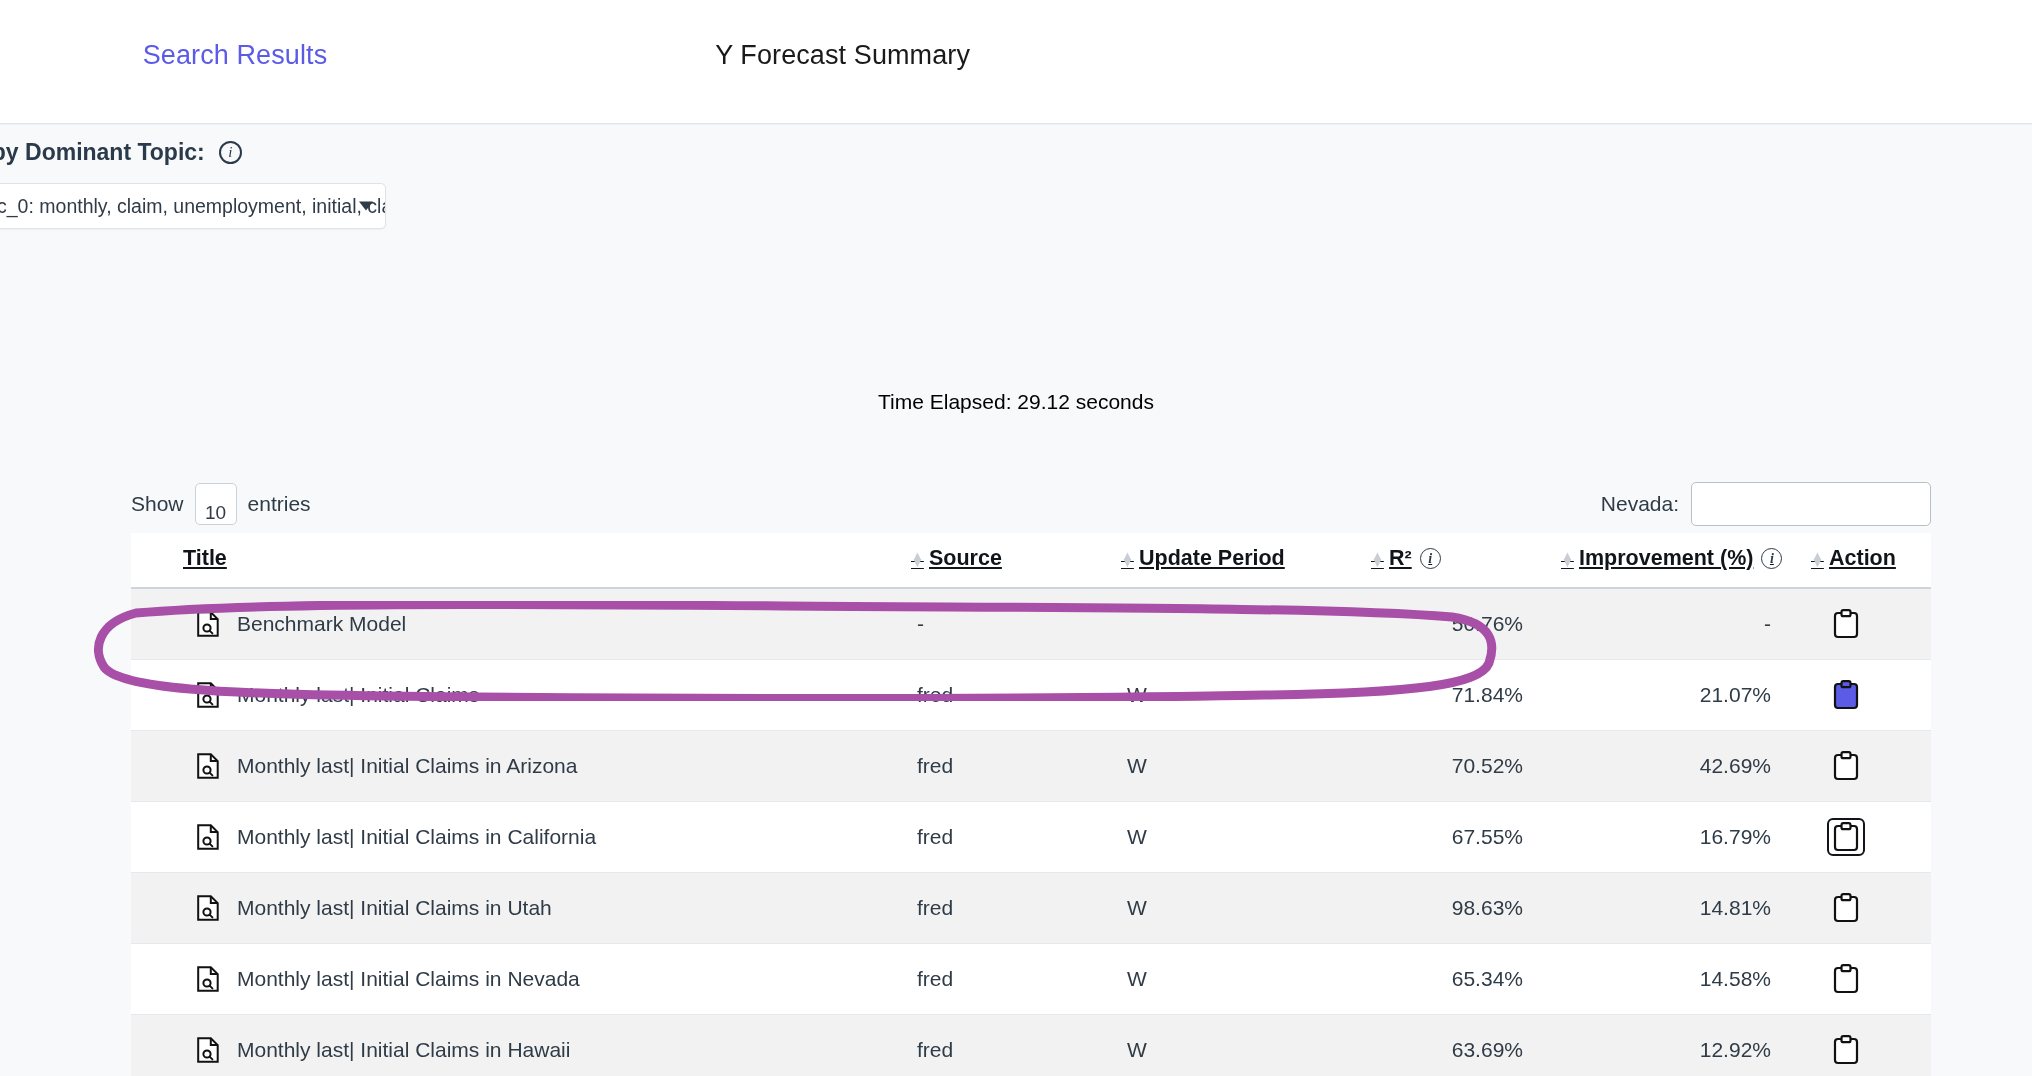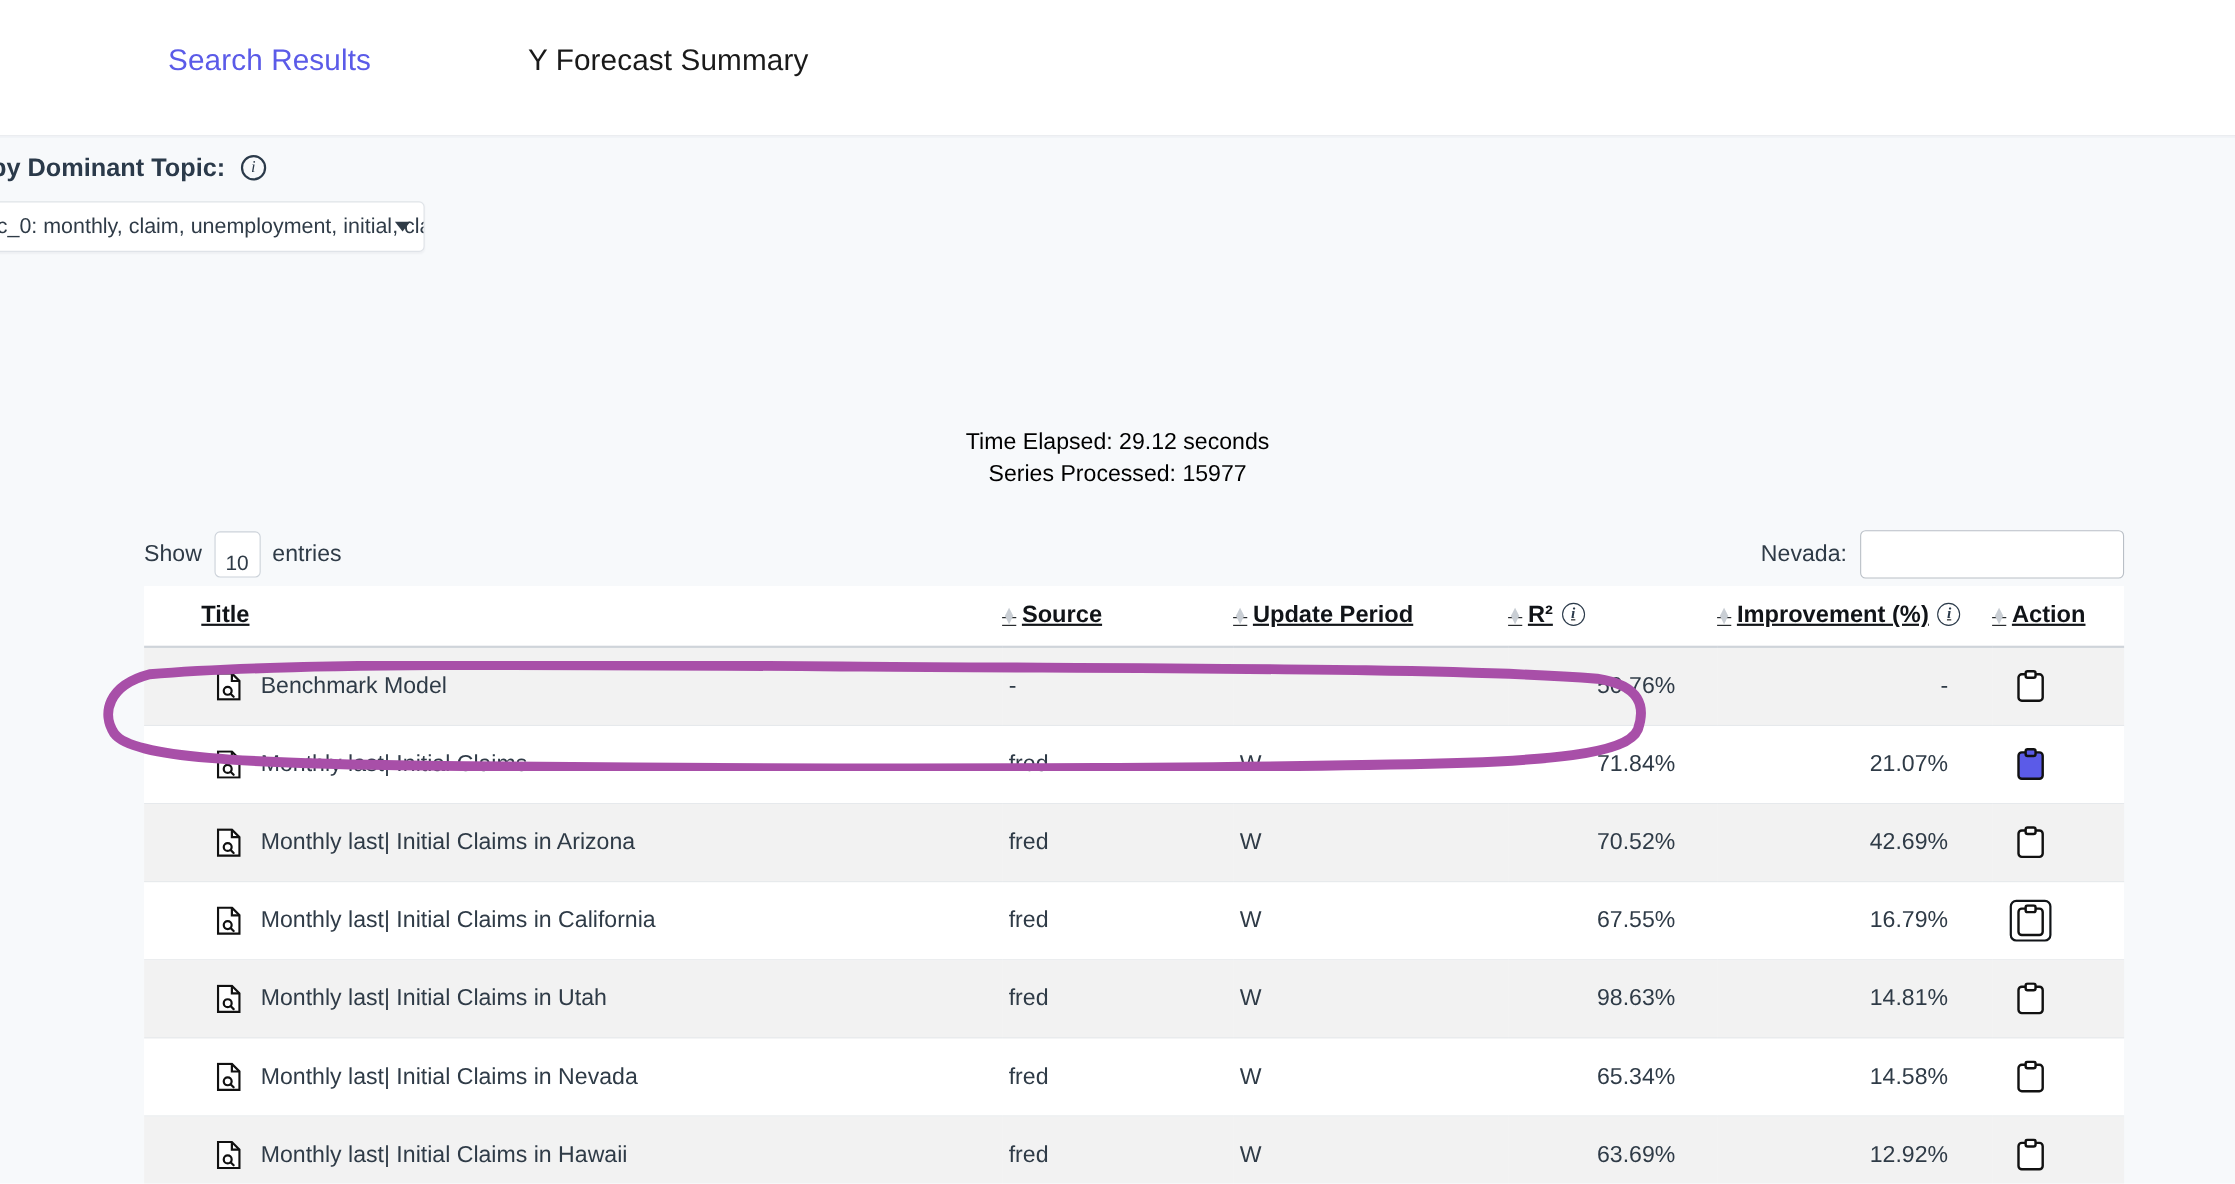--- a/index.html
+++ b/index.html
@@ -24,33 +24,32 @@
     position: absolute;
     top: 0;
     height: 140px;
     display: flex;
     align-items: flex-start;
     padding-top: 40px;
     font-size: 27px;
     font-weight: 400;
     letter-spacing: .1px;
     cursor: pointer;
-    margin-left: 10px;
   }
   .tab-search {
     left: 0;
     width: 470px;
     justify-content: center;
     color: #5b5be8;
     border-bottom: 4px solid #5b5be8;
   }
   .tab-forecast {
     left: 470px;
     width: 500px;
-    justify-content: flex-start;
+    justify-content: flex-end;
     color: #1a1a1a;
   }
 
   
   .panel {
     position: relative;
     height: 952px;
     background: #f7f9fb;
     border-top: 1px solid #eceff3;
   }
@@ -282,21 +281,20 @@
       <span class="info-icon">i</span>
     </div>
     <div class="topic-select">
       <span class="topic-select-text">opic_0: monthly, claim, unemployment, initial, claims, filed,</span>
       <span class="topic-caret"></span>
     </div>
   </div>
 
   <div class="status">
     <div>Time Elapsed: 29.12 seconds</div>
-    <div>Series Processed: 15977</div>
   </div>
 
   <div class="table-wrap">
 
     <div class="table-controls">
       <div class="length-ctl">
         <span>Show</span>
         <div class="length-select">
           <span>10</span>
         </div>

